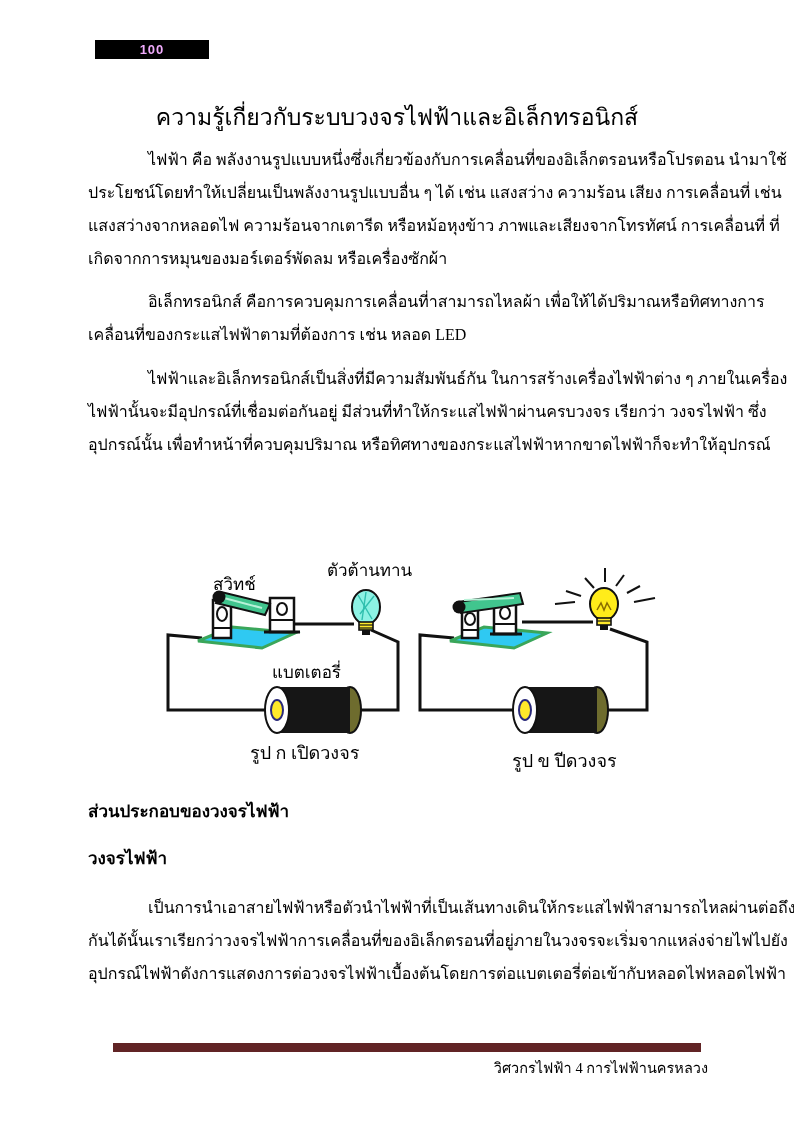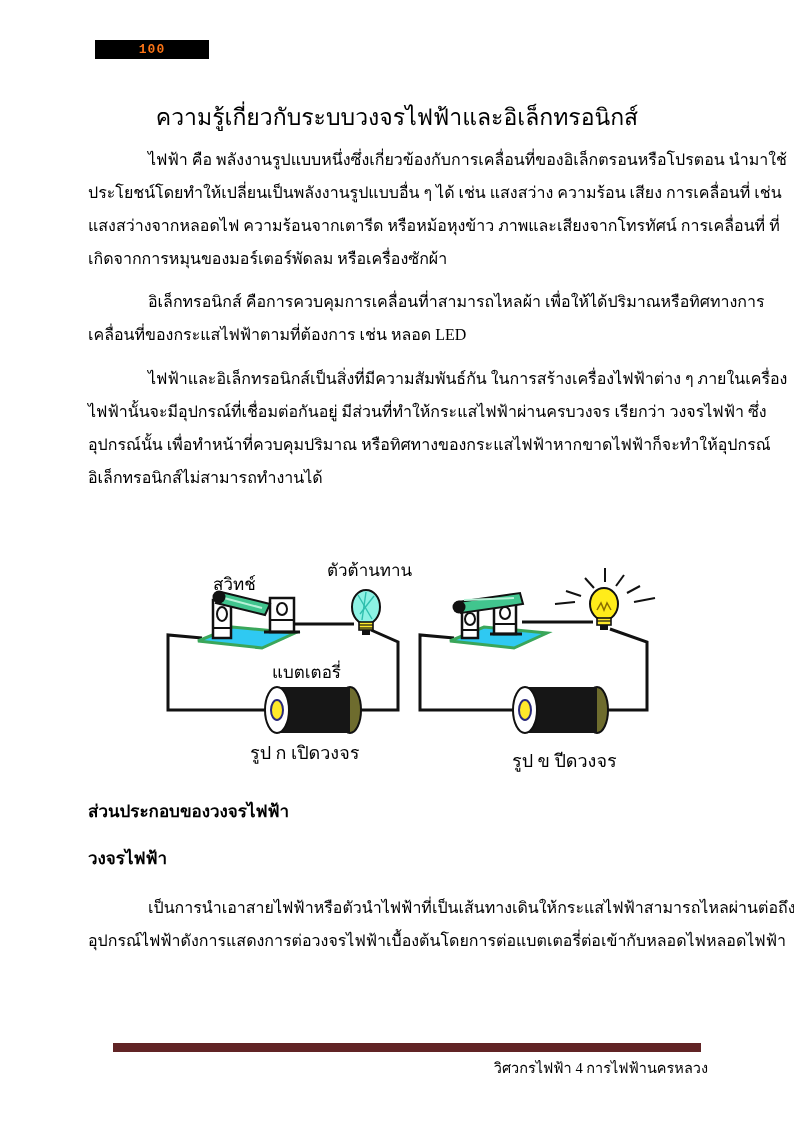--- a/index.html
+++ b/index.html
@@ -9,22 +9,22 @@
     width:794px; height:1123px;
     background:#ffffff;
     font-family:"Liberation Serif","DejaVu Serif",serif;
     color:#000;
     overflow:hidden;
   }
   .page-number-badge {
     position:absolute; left:95px; top:40px;
     width:114px; height:19px;
     background:#000;
-    color:#f97316;
-    font-family:Liberation Mono, monospace;
+    color:#f0abfc;
+    font-family:Liberation Sans, sans-serif;
     font-weight:bold; font-size:13px;
     text-align:center; line-height:19px;
     letter-spacing:1px;
   }
   .doc-title {
     position:absolute; left:0; top:99px; width:794px;
     text-align:center;
     font-size:23px;
   }
   .para { position:absolute; left:88px; width:640px; }
@@ -69,21 +69,20 @@
 
   <div class="para" style="top:285px">
     <span class="line indent">อิเล็กทรอนิกส์ คือการควบคุมการเคลื่อนที่าสามารถไหลผ้า เพื่อให้ได้ปริมาณหรือทิศทางการ</span>
     <span class="line">เคลื่อนที่ของกระแสไฟฟ้าตามที่ต้องการ  เช่น หลอด LED</span>
   </div>
 
   <div class="para" style="top:362px">
     <span class="line indent">ไฟฟ้าและอิเล็กทรอนิกส์เป็นสิ่งที่มีความสัมพันธ์กัน ในการสร้างเครื่องไฟฟ้าต่าง ๆ ภายในเครื่อง</span>
     <span class="line">ไฟฟ้านั้นจะมีอุปกรณ์ที่เชื่อมต่อกันอยู่ มีส่วนที่ทำให้กระแสไฟฟ้าผ่านครบวงจร เรียกว่า วงจรไฟฟ้า ซึ่ง</span>
     <span class="line">อุปกรณ์นั้น เพื่อทำหน้าที่ควบคุมปริมาณ หรือทิศทางของกระแสไฟฟ้าหากขาดไฟฟ้าก็จะทำให้อุปกรณ์</span>
-    <span class="line">อิเล็กทรอนิกส์ไม่สามารถทำงานได้</span>
   </div>
 
   <div class="diagram-wrap">
     <svg width="794" height="250" viewBox="0 0 794 250">
 
       <g>
 
         <polyline points="202,98 168,95 168,170 276,170" fill="none" stroke="#111" stroke-width="3"></polyline>
         <polyline points="352,170 398,170 398,102 371,90" fill="none" stroke="#111" stroke-width="3"></polyline>
         <line x1="284" y1="84" x2="354" y2="84" stroke="#111" stroke-width="3"></line>
@@ -175,19 +174,20 @@
     <div class="diagram-label" style="left:272px; top:118px">แบตเตอรี่</div>
     <div class="fig-caption" style="left:250px; top:198px">รูป ก  เปิดวงจร</div>
     <div class="fig-caption" style="left:512px; top:206px">รูป ข ปีดวงจร</div>
   </div>
 
   <div class="section-heading" style="top:797px">ส่วนประกอบของวงจรไฟฟ้า</div>
   <div class="section-heading" style="top:844px">วงจรไฟฟ้า</div>
 
   <div class="para" style="top:891px">
     <span class="line indent">เป็นการนำเอาสายไฟฟ้าหรือตัวนำไฟฟ้าที่เป็นเส้นทางเดินให้กระแสไฟฟ้าสามารถไหลผ่านต่อถึง</span>
+    <span class="line">กันได้นั้นเราเรียกว่าวงจรไฟฟ้าการเคลื่อนที่ของอิเล็กตรอนที่อยู่ภายในวงจรจะเริ่มจากแหล่งจ่ายไฟไปยัง</span>
     <span class="line">อุปกรณ์ไฟฟ้าดังการแสดงการต่อวงจรไฟฟ้าเบื้องต้นโดยการต่อแบตเตอรี่ต่อเข้ากับหลอดไฟหลอดไฟฟ้า</span>
   </div>
 
   <div class="footer-bar"></div>
   <div class="footer-text">วิศวกรไฟฟ้า 4  การไฟฟ้านครหลวง</div>
 
 </div>
 
 </body></html>

